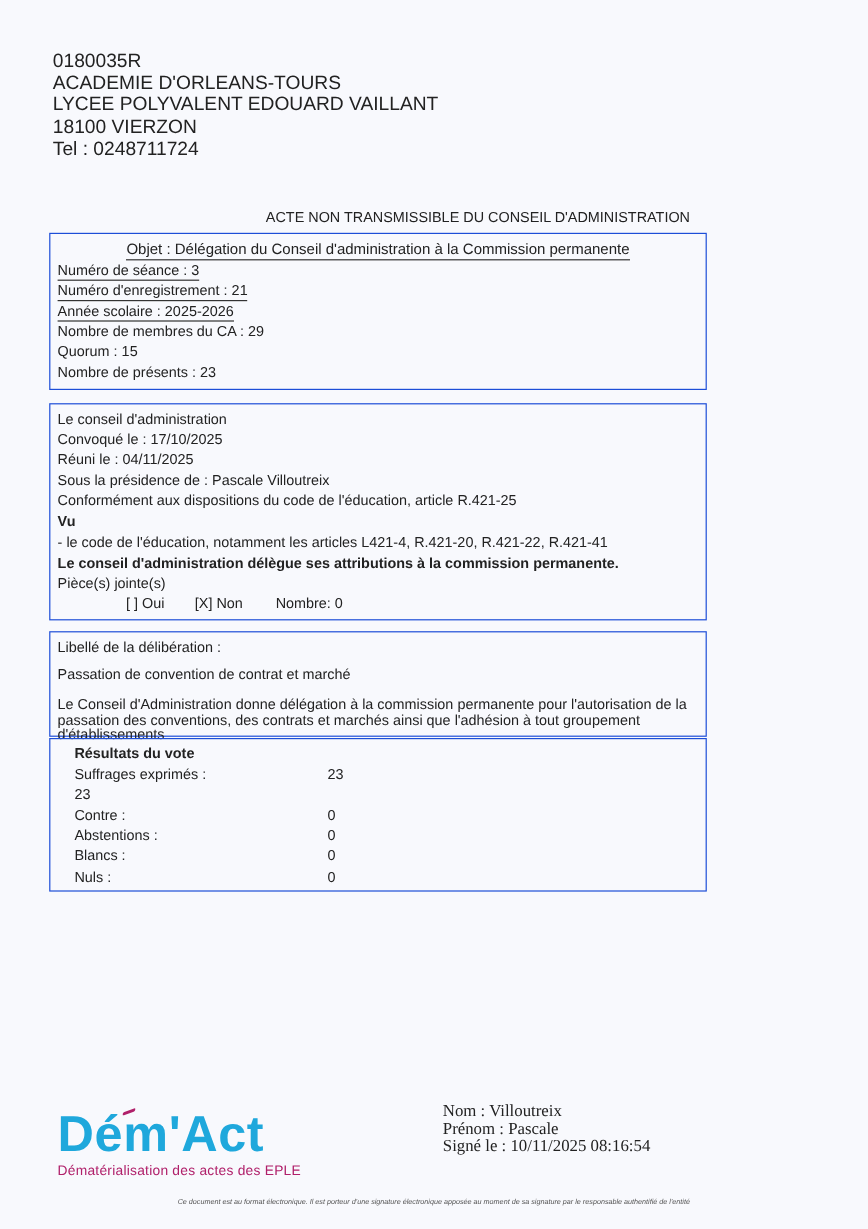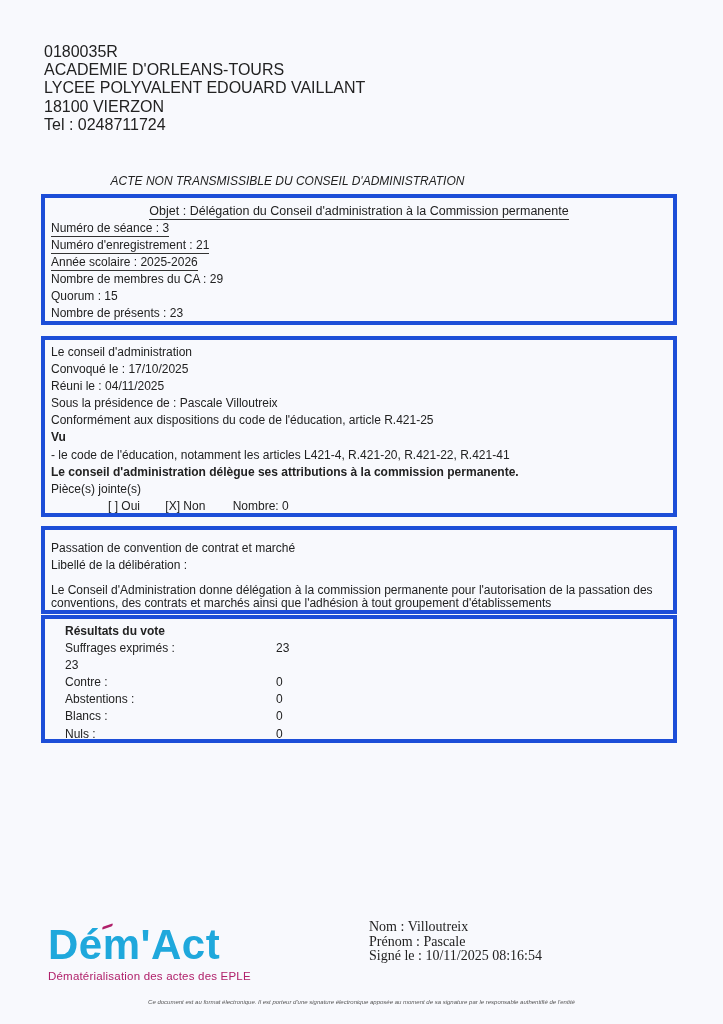--- a/index.html
+++ b/index.html
@@ -1,22 +1,22 @@
 <!DOCTYPE html>
 <html><head>
 <meta charset="utf-8">
 <style>
   html, body { margin: 0; padding: 0; }
   body {
     width: 723px; height: 1024px; background: #f8f9fd; position: relative;
     font-family: "Liberation Sans", sans-serif; color: #222; overflow: hidden;
   }
   .header { position: absolute; left: 44px; top: 43px; font-size: 16px; line-height: 18.2px; }
-  .acte-title { position: absolute; left: 0; width: 575px; top: 174px; text-align: center; font-size: 12px; font-style: italic; }
-  .box { position: absolute; left: 41px; width: 636px; border: 4px solid #1d4ed8; box-sizing: border-box; font-size: 12px; background: transparent; }
+  .acte-title { position: absolute; left: 0; width: 575px; top: 174px; text-align: right; font-size: 12px; }
+  .box { position: absolute; left: 41px; width: 548px; border: 1px solid #1d4ed8; box-sizing: border-box; font-size: 12px; background: transparent; }
   .box1 { top: 194px; height: 131px; padding: 4px 0 0 6px; }
   .box2 { top: 336px; height: 181px; padding: 4px 0 0 6px; }
   .box3 { top: 526px; height: 88px; padding: 4px 0 0 6px; }
   .box4 { top: 615px; height: 128px; padding: 4px 0 0 20px; }
   .line { line-height: 17.1px; white-space: nowrap; }
   .obj { text-align: center; font-size: 12.5px; line-height: 18px; margin-right: 6px; }
   .obj span { border-bottom: 1px solid #333; padding-bottom: 1px; }
   .ul span { border-bottom: 1px solid #333; padding-bottom: 1px; }
   .bold { font-weight: bold; }
   .pj { padding-left: 57px; }
@@ -67,22 +67,22 @@
   <div class="line bold" style="font-weight:600;">Le conseil d'administration délègue ses attributions à la commission permanente.</div>
   <div class="line">Pièce(s) jointe(s)</div>
   <div class="line pj">
     <span style="width:54px;">[  ] Oui</span>
     <span style="width:64px;">[X] Non</span>
     <span>Nombre: 0</span>
   </div>
 </div>
 
 <div class="box box3">
+  <div class="line">Libellé de la délibération :</div>
   <div class="line" style="margin-top:6px;">Passation de convention de contrat et marché</div>
-  <div class="line">Libellé de la délibération :</div>
   <div class="para">Le Conseil d'Administration donne délégation à la commission permanente pour l'autorisation de la passation des conventions, des contrats et marchés ainsi que l'adhésion à tout groupement d'établissements</div>
 </div>
 
 <div class="box box4">
   <div class="line" style="font-weight:600;">Résultats du vote</div>
   <div class="vote-row">
       <span class="lbl">Suffrages exprimés :</span>
       <span>23</span>
     </div>
   <div class="vote-row">

